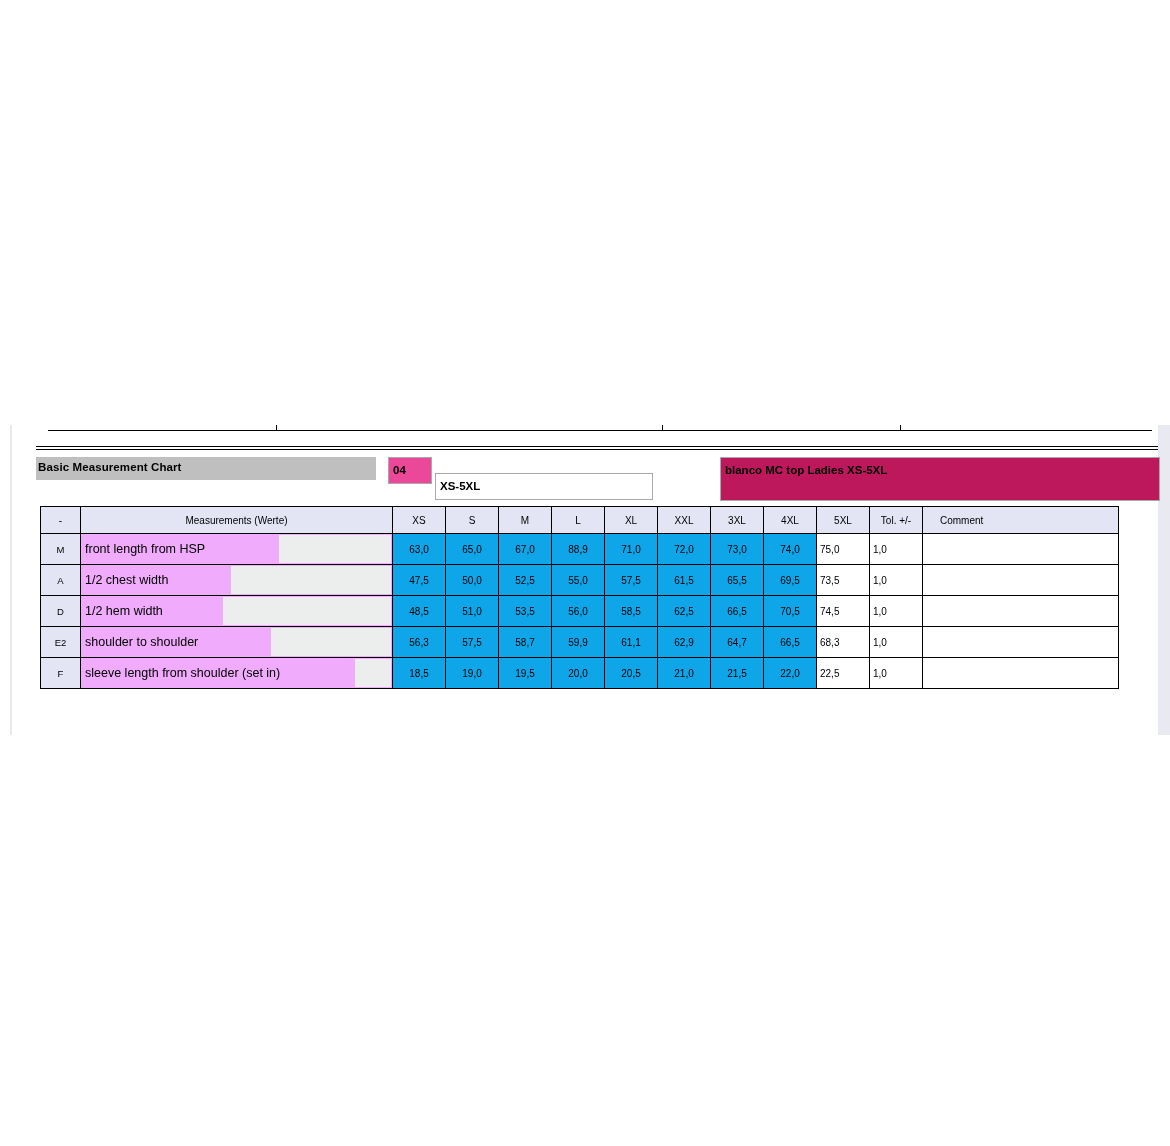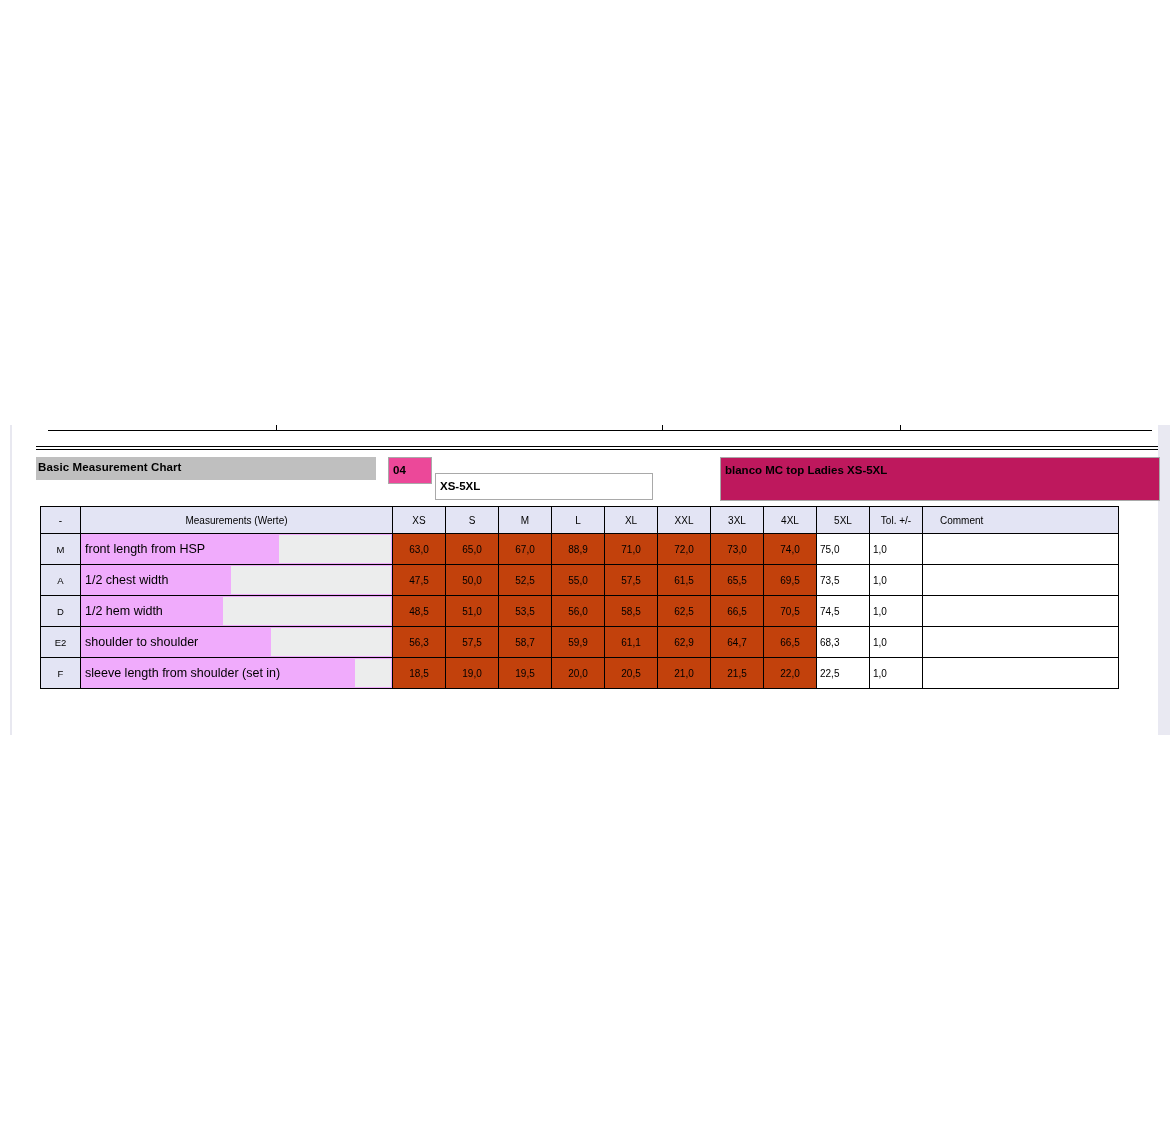--- a/index.html
+++ b/index.html
@@ -199,21 +199,21 @@
   }
   td.meas-cell .fieldfill {
     position: absolute;
     right: 1px;
     top: 1px;
     bottom: 1px;
     background: #eceded;
   }
   td.meas-cell .txt { position: relative; z-index: 2; }
   td.val-cell {
-    background: #c2410c;
+    background: #0ea5e9;
     text-align: center;
     font-size: 10px;
     vertical-align: middle;
   }
   td.tol-cell {
     background: #ffffff;
     text-align: left;
     padding-left: 3px;
     font-size: 10px;
     vertical-align: middle;

